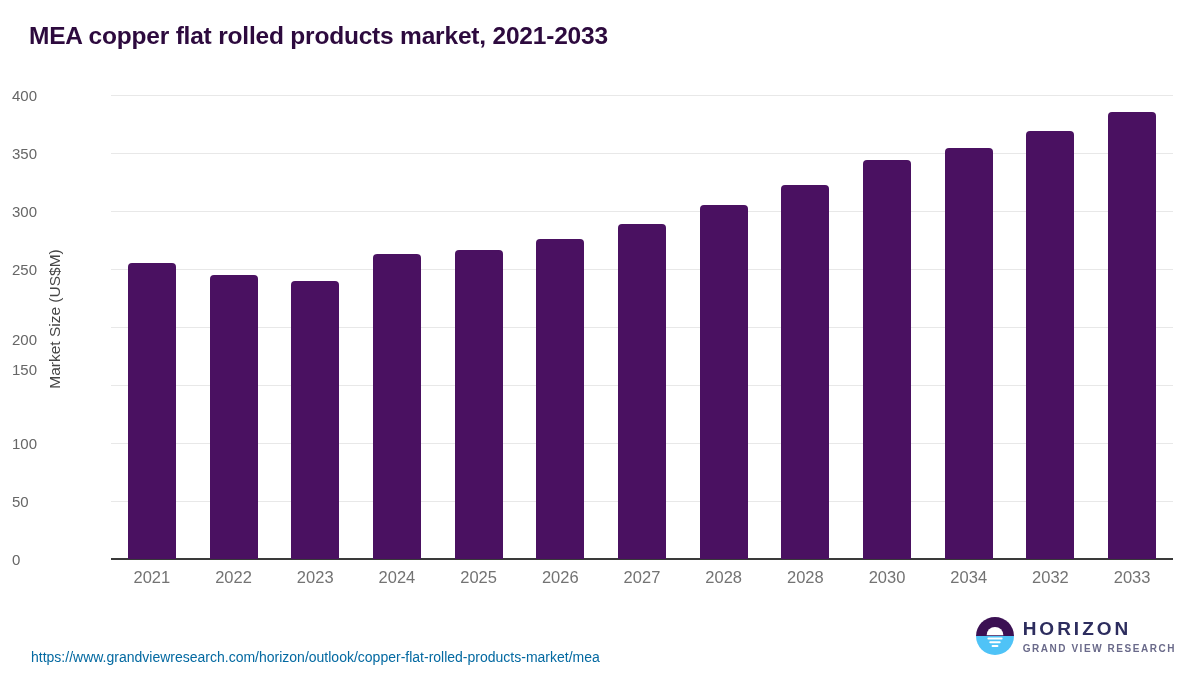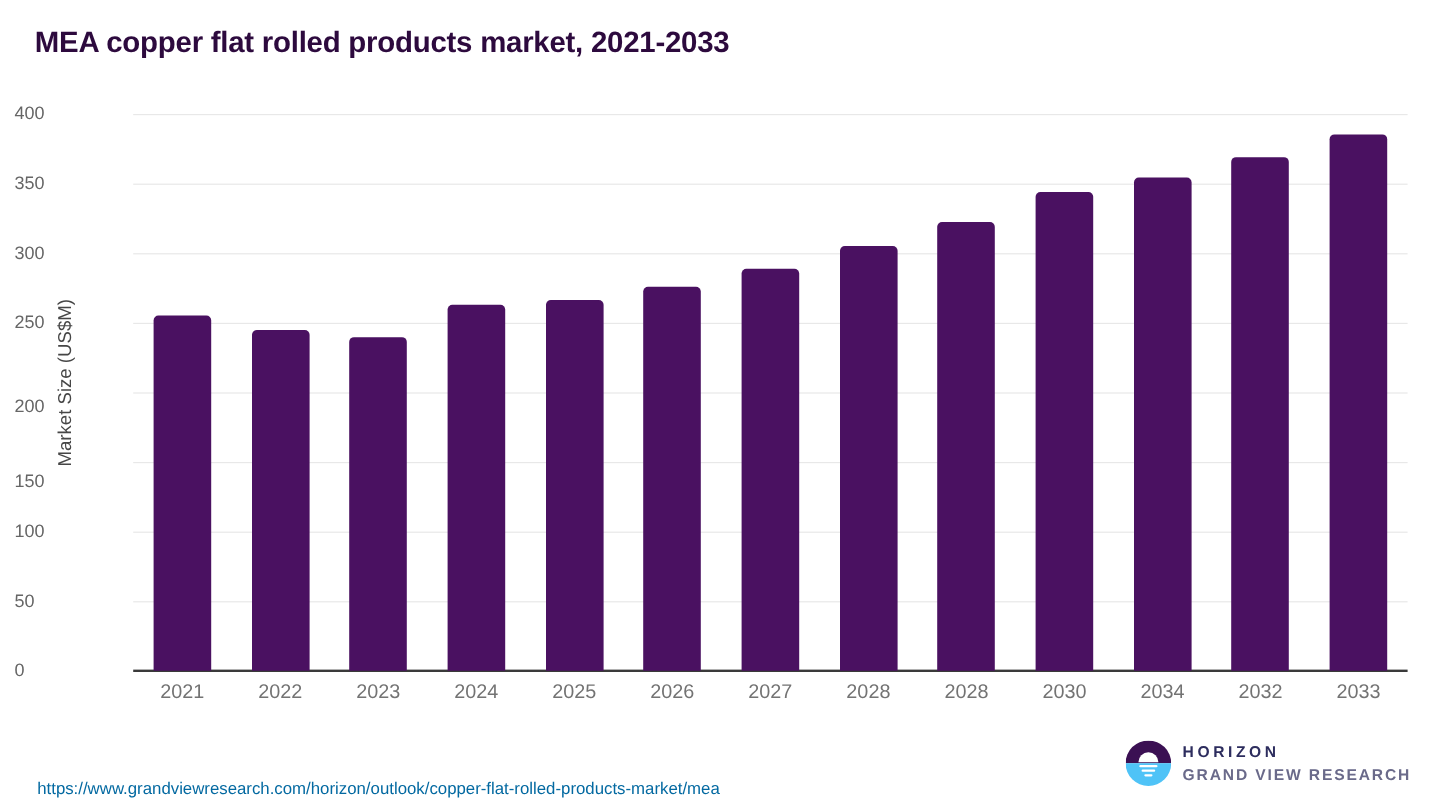--- a/index.html
+++ b/index.html
@@ -154,27 +154,27 @@
     height: 38px;
     flex: 0 0 38px;
   }
   .logo-text {
     display: flex;
     flex-direction: column;
     justify-content: center;
     line-height: 1;
   }
   .logo-name {
-    font-size: 13px;
+    font-size: 19px;
     font-weight: bold;
     letter-spacing: 3px;
     color: #2d2d5e;
   }
   .logo-sub {
-    font-size: 13px;
+    font-size: 10px;
     font-weight: bold;
     letter-spacing: 1.55px;
     color: #6a6a8a;
     margin-top: 6px;
   }
 </style>
 </head>
 <body>
 
 <div class="page">
@@ -187,21 +187,21 @@
 
     <div class="plot-area" id="plot-area">
       <div class="baseline"></div>
     <div class="gridline" style="top: 464px; background: transparent;"></div>
         <div class="y-tick-label" style="top: 464px;">0</div>
         <div class="gridline" style="top: 406px;"></div>
         <div class="y-tick-label" style="top: 406px;">50</div>
         <div class="gridline" style="top: 348px;"></div>
         <div class="y-tick-label" style="top: 348px;">100</div>
         <div class="gridline" style="top: 290px;"></div>
-        <div class="y-tick-label" style="top: 306px;">150</div>
+        <div class="y-tick-label" style="top: 274px;">150</div>
         <div class="gridline" style="top: 232px;"></div>
         <div class="y-tick-label" style="top: 244px;">200</div>
         <div class="gridline" style="top: 174px;"></div>
         <div class="y-tick-label" style="top: 174px;">250</div>
         <div class="gridline" style="top: 116px;"></div>
         <div class="y-tick-label" style="top: 116px;">300</div>
         <div class="gridline" style="top: 58px;"></div>
         <div class="y-tick-label" style="top: 58px;">350</div>
         <div class="gridline" style="top: 0px;"></div>
         <div class="y-tick-label" style="top: 0px;">400</div>

